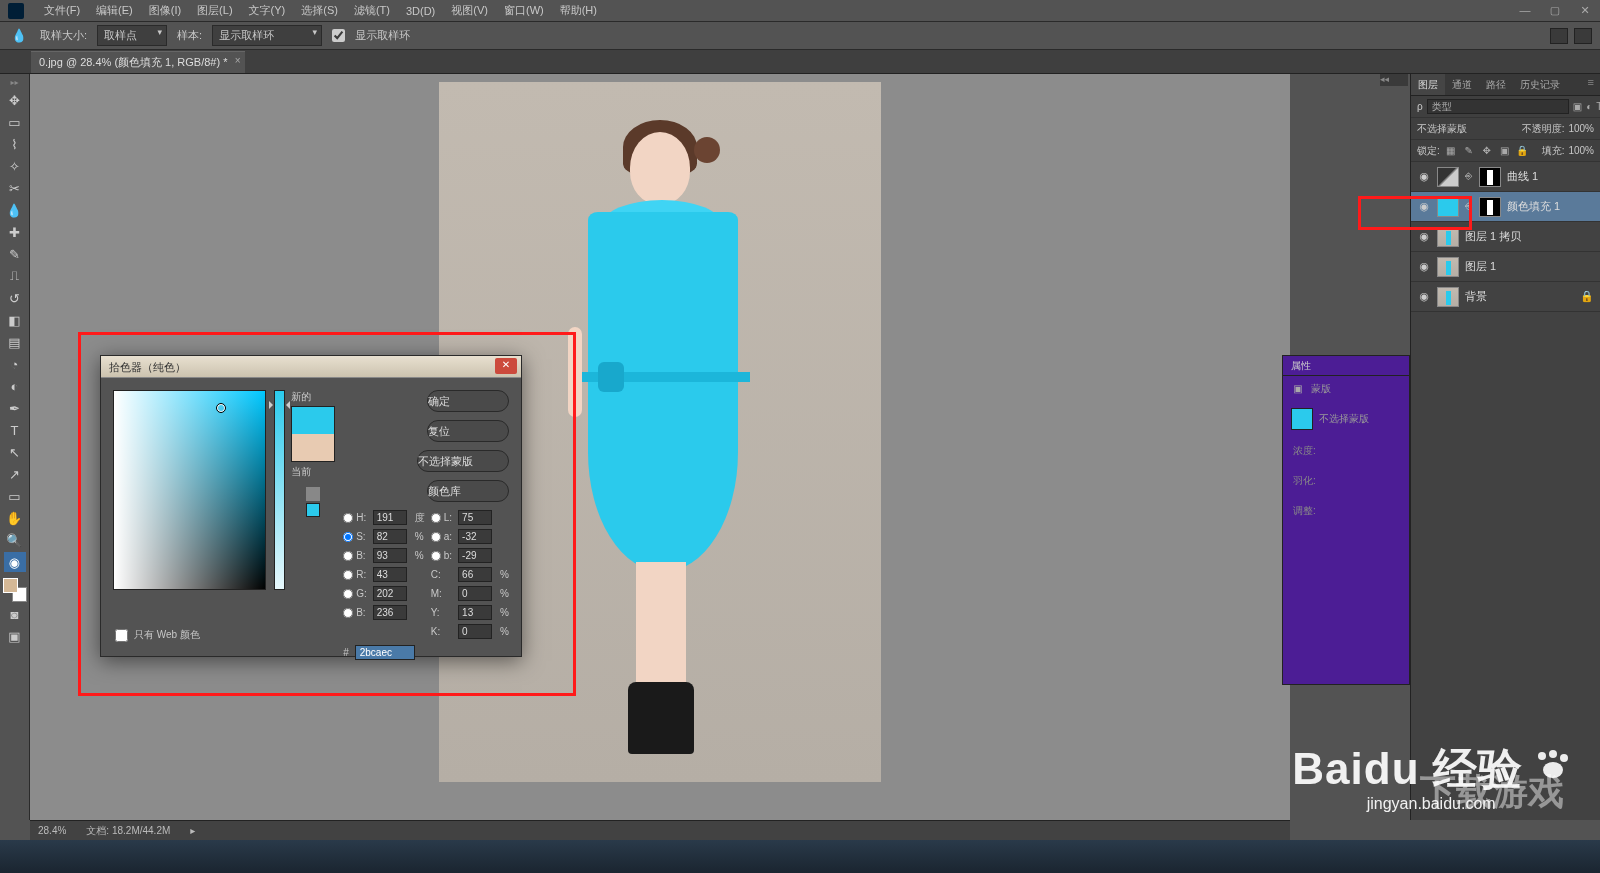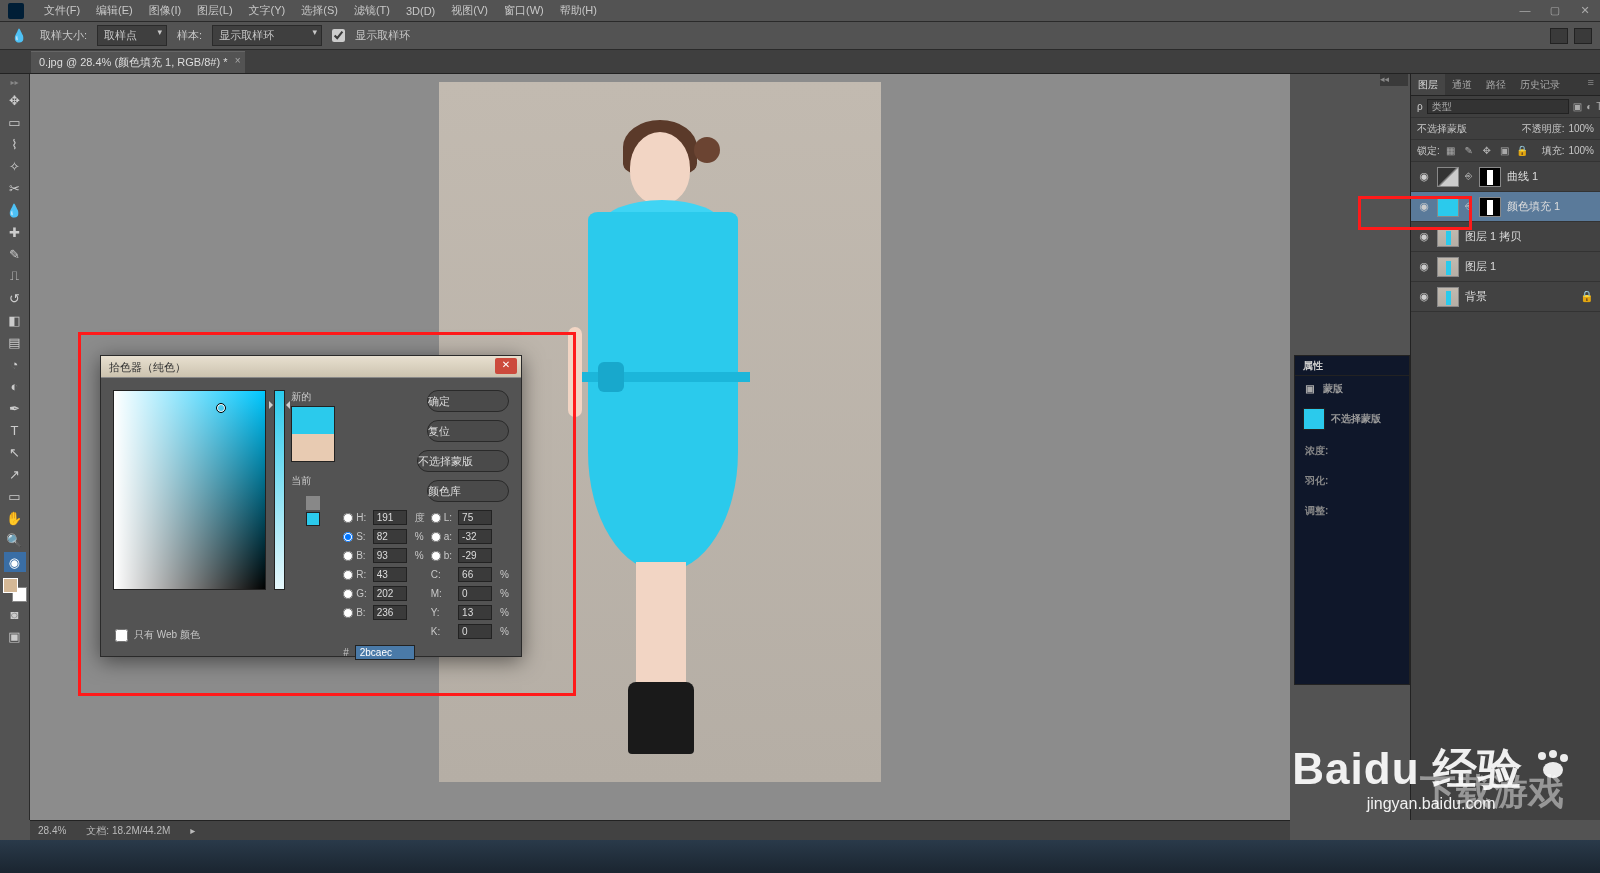--- a/index.html
+++ b/index.html
@@ -63,21 +63,21 @@
 .cp-field { width: 196px; height: 200px; background: linear-gradient(to right, #fff, rgba(255,255,255,0)), linear-gradient(to top, #000, rgba(0,0,0,0)), #00c8ff; position: relative; border: 1px solid #222; }
 .cp-field .picker { position: absolute; width: 10px; height: 10px; border: 1px solid #000; border-radius: 50%; left: 102px; top: 12px; box-shadow: 0 0 0 1px #fff inset; }
 .cp-slider { width: 14px; height: 200px; margin-left: 8px; background: linear-gradient(#2bcaec, #e8f8fc); border: 1px solid #222; position: relative; }
 .cp-slider .arrow { position: absolute; width: 0; height: 0; border: 4px solid transparent; border-left-color: #ccc; left: -6px; top: 10px; }
 .cp-slider .arrow.r { left: auto; right: -6px; border-left-color: transparent; border-right-color: #ccc; }
 .cp-mid { width: 52px; margin-left: 6px; text-align: left; }
 .cp-new { color: #ccc; font-size: 10px; margin-bottom: 2px; }
 .cp-sw { width: 44px; height: 56px; border: 1px solid #222; display: flex; flex-direction: column; }
 .cp-sw .n { flex: 1; background: #2bcaec; }
 .cp-sw .c { flex: 1; background: #e8cbb2; }
-.cp-cur { color: #ccc; font-size: 10px; margin-top: 12px; }
+.cp-cur { color: #ccc; font-size: 10px; margin-top: 3px; }
 .cp-cubeicons { margin-top: 8px; }
 .cp-cubeicons span { display: block; width: 14px; height: 14px; margin: 2px auto; }
 .cp-right { margin-left: 8px; flex: 1; }
 .cp-btn { width: 82px; height: 22px; background: #4a4a4a; border: 1px solid #2a2a2a; border-radius: 12px; margin-bottom: 8px; text-align: left; line-height: 20px; color: #ddd; cursor: pointer; margin-left: auto; }
 .cp-grid { display: grid; grid-template-columns: auto 36px auto auto 36px auto; gap: 4px 6px; align-items: center; margin-top: 4px; font-size: 10px; }
 .cp-grid input[type=text] { width: 34px; background: #3a3a3a; border: 1px solid #222; color: #ddd; padding: 1px 3px; font-size: 10px; }
 .cp-grid .rad { display: inline-flex; align-items: center; gap: 3px; }
 .cp-grid .rad input { width: 10px; height: 10px; }
 .cp-hex { display: flex; align-items: center; gap: 6px; margin-top: 6px; font-size: 10px; }
 .cp-hex input { width: 60px; background: #4a7aa8; color: #fff; border: 1px solid #222; padding: 1px 4px; font-size: 10px; }
@@ -104,21 +104,21 @@
 .layer .thumb.mask { background: #000; position: relative; }
 .layer .thumb.mask::after { content: ""; position: absolute; left: 7px; top: 2px; width: 6px; height: 15px; background: #fff; }
 .layer .link { width: 8px; font-size: 9px; color: #ccc; }
 .layer .nm { flex: 1; color: #ddd; }
 .layer .lock { width: 14px; color: #aaa; }
 
 
 .dock-strip { position: absolute; right: 192px; top: 74px; width: 28px; height: 12px; background: #3a3a3a; color: #888; font-size: 9px; }
 
 
-.props { position: absolute; right: 190px; top: 355px; width: 116px; height: 330px; background: #0f172a; border: 1px solid #222; font-weight: bold; }
+.props { position: absolute; right: 190px; top: 355px; width: 128px; height: 330px; background: #4c1d95; border: 1px solid #222; }
 .props .pt-head { height: 20px; padding: 3px 8px; font-size: 10px; color: #ccc; border-bottom: 1px solid #222; }
 .props .prow { padding: 6px 8px; font-size: 10px; color: #999; display: flex; align-items: center; gap: 6px; }
 .props .pswatch { width: 22px; height: 22px; background: #2bcaec; border: 1px solid #222; }
 .props .slider-lbl { color: #888; padding: 8px 10px; font-size: 10px; }
 
 
 .status { position: absolute; left: 30px; bottom: 33px; right: 310px; height: 20px; background: #424242; display: flex; align-items: center; padding: 0 8px; gap: 20px; font-size: 10px; color: #bbb; border-top: 1px solid #222; }
 
 
 .watermark { position: absolute; right: 30px; bottom: 60px; color: rgba(255,255,255,0.92); text-align: center; pointer-events: none; }

